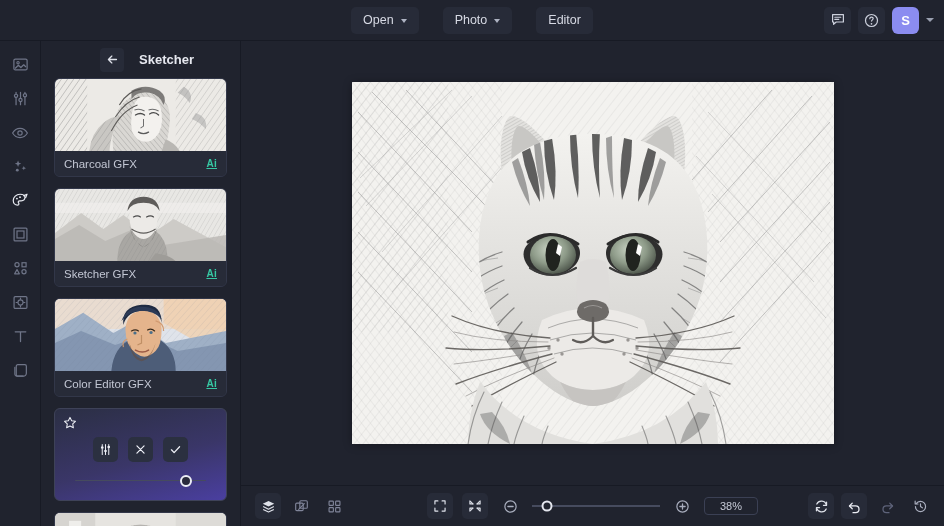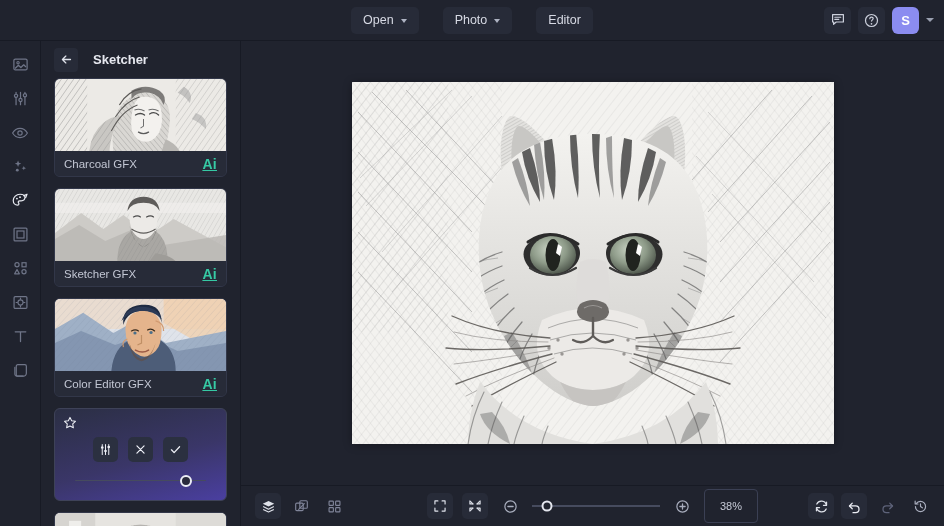--- a/index.html
+++ b/index.html
@@ -82,21 +82,21 @@
   .rail-item svg { display: block; }
 
   
   .panel {
     width: 200px; flex: 0 0 200px; background: #20232e;
     border-right: 1px solid #171a24;
     display: flex; flex-direction: column; min-height: 0;
   }
   .panel-head {
     height: 37px; flex: 0 0 37px; display: flex; align-items: center;
-    gap: 15px; padding-left: 13px;
+    gap: 15px; padding-left: 13px; justify-content: center;
   }
   .back-btn {
     width: 24px; height: 24px; border-radius: 4px; background: #272b38;
     display: flex; align-items: center; justify-content: center; cursor: pointer;
   }
   .panel-title { color: #e6e8ef; font-size: 13px; font-weight: bold; }
 
   .preset-list {
     flex: 1; overflow: hidden; padding: 0 13px;
     display: flex; flex-direction: column; gap: 11px;
@@ -106,21 +106,21 @@
     border: 1px solid #323749; cursor: pointer; flex: 0 0 auto;
     position: relative;
   }
   .card-thumb { height: 72px; width: 100%; position: relative; overflow: hidden; }
   .card-thumb svg { display: block; width: 100%; height: 100%; }
   .card-label {
     height: 25px; display: flex; align-items: center; justify-content: space-between;
     padding: 0 9px; background: #272b38;
   }
   .card-label .nm { color: #c2c6d3; font-size: 11.5px; }
-  .ai-badge { color: #36c9a4; font-size: 14px; font-weight: bold; letter-spacing: .3px; text-decoration: underline; }
+  .ai-badge { color: #36c9a4; font-size: 10px; font-weight: bold; letter-spacing: .3px; text-decoration: underline; }
 
   
   .card-active {
     height: 93px; border-radius: 6px; position: relative; overflow: hidden;
     border: 1px solid #3e4258; flex: 0 0 93px; cursor: pointer;
     background: linear-gradient(165deg,#2b2f44 0%,#3a3668 55%,#4a3fa0 100%);
   }
   .star { position: absolute; top: 7px; left: 8px; cursor: pointer; }
   .active-actions {
     position: absolute; top: 28px; left: 0; right: 0;
@@ -175,21 +175,21 @@
     display: flex; align-items: center; justify-content: center; cursor: pointer;
   }
   .zslider { width: 128px; height: 14px; display: flex; align-items: center; position: relative; cursor: pointer; }
   .ztrack { width: 100%; height: 1.6px; background: #464b5e; }
   .zknob {
     position: absolute; top: 50%; transform: translate(-50%,-50%);
     width: 11px; height: 11px; border-radius: 50%;
     background: #20232e; border: 2.5px solid #e4e6ee;
   }
   .zoom-pill {
-    min-width: 54px; height: 34px; border: 1px solid #3b4054; border-radius: 4px;
+    min-width: 54px; height: 18px; border: 1px solid #3b4054; border-radius: 4px;
     display: flex; align-items: center; justify-content: center;
     color: #c6cad6; font-size: 11px; cursor: pointer;
   }
 </style>
 </head>
 <body>
 
 <div class="app">
 
   <div class="topbar">

